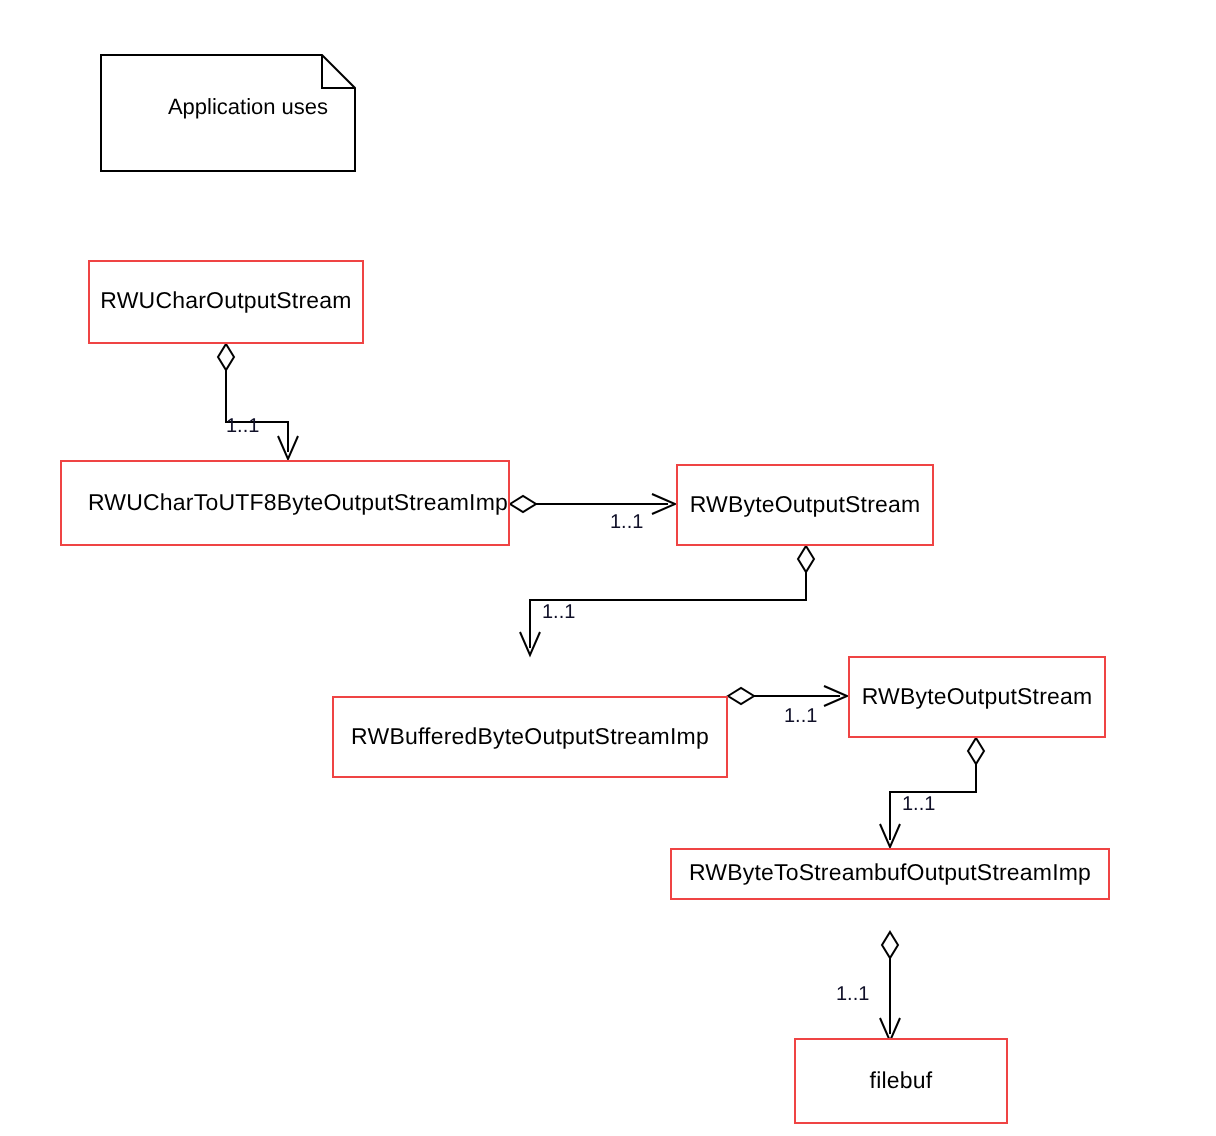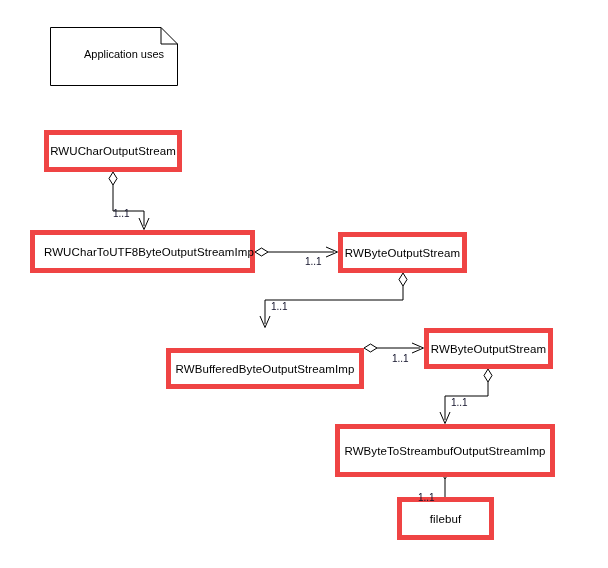--- a/index.html
+++ b/index.html
@@ -18,21 +18,21 @@
   #diagram-svg {
     position: absolute;
     left: 0;
     top: 0;
     width: 608px;
     height: 568px;
   }
   .node-box {
     position: absolute;
     box-sizing: border-box;
-    border: 5px solid #ef4444;
+    border: 1px solid #ef4444;
     background: #ffffff;
     display: flex;
     align-items: center;
     justify-content: center;
     font-family: "Liberation Sans", sans-serif;
     font-size: 11.5px;
     color: #000000;
     letter-spacing: 0.1px;
     white-space: nowrap;
     text-align: right;
@@ -141,25 +141,25 @@
   </div>
 
   <div class="node-box" style="left:166px; top:348px; width:198px; height:41px;">
     <span>RWBufferedByteOutputStreamImp</span>
   </div>
 
   <div class="node-box" style="left:424px; top:328px; width:129px; height:41px;">
     <span>RWByteOutputStream</span>
   </div>
 
-  <div class="node-box" style="left:335px; top:424px; width:220px; height:53px;">
+  <div class="node-box" style="left:335px; top:424px; width:220px; height:26px;">
     <span>RWByteToStreambufOutputStreamImp</span>
   </div>
 
-  <div class="node-box" style="left:397px; top:497px; width:97px; height:43px;">
+  <div class="node-box" style="left:397px; top:519px; width:107px; height:43px;">
     <span>filebuf</span>
   </div>
 
   <div class="edge-label" style="left:113px; top:208px;">1..1</div>
 
   <div class="edge-label" style="left:305px; top:256px;">1..1</div>
 
   <div class="edge-label" style="left:271px; top:301px;">1..1</div>
 
   <div class="edge-label" style="left:392px; top:353px;">1..1</div>

